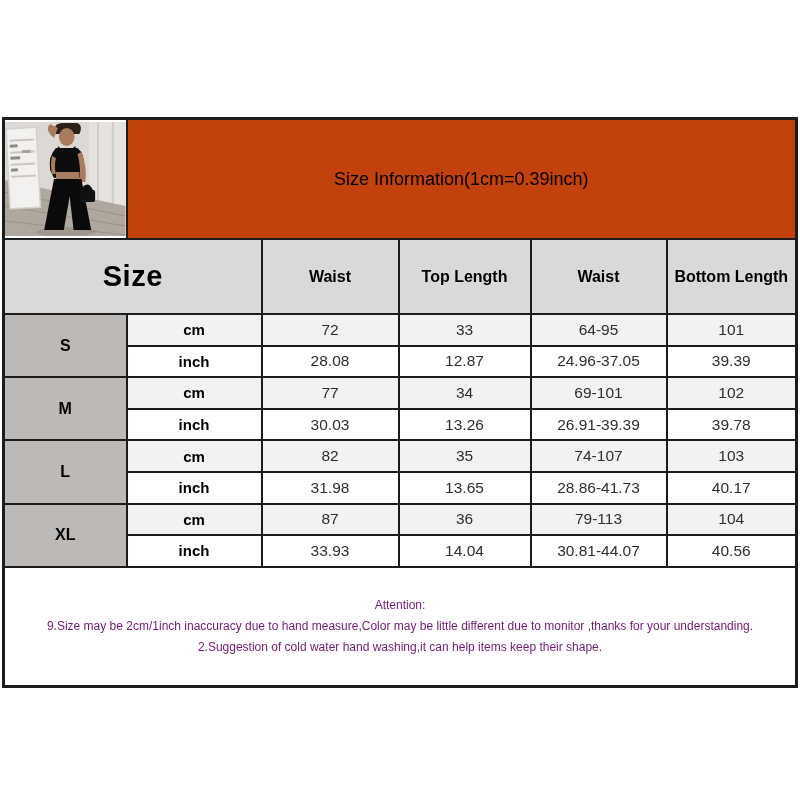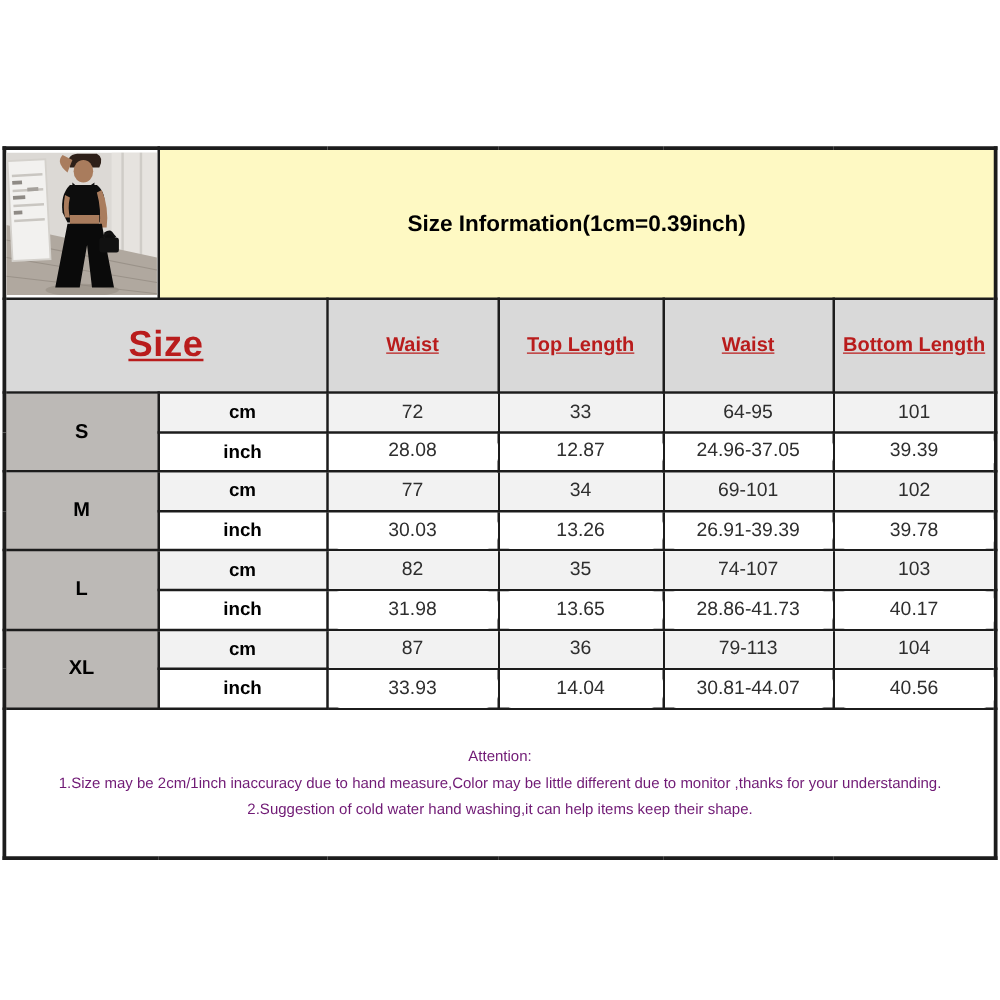--- a/index.html
+++ b/index.html
@@ -11,22 +11,22 @@
     position:absolute;left:2px;top:117px;width:793px;
     border-collapse:collapse;table-layout:fixed;
     border:3px solid #1c1c1c;
   }
   table.size-table td,table.size-table th{
     border:2px solid #1c1c1c;padding:0;overflow:hidden;
     text-align:center;vertical-align:middle;
   }
   .photo-cell{height:118px;background:#fff;padding:2px;}
   .photo-cell svg{display:block;width:100%;height:114px;}
-  .title-cell{background:#fef9c3;font-weight:bold;font-size:18px;color:#000;}
-  .hdr{background:#d9d9d9;height:73px;font-weight:bold;color:#b91c1c;text-decoration:underline;}
+  .title-cell{background:#c2410c;font-weight:normal;font-size:18px;color:#000;}
+  .hdr{background:#d9d9d9;height:73px;font-weight:bold;color:#000000;}
   .hdr-size{font-size:29px;letter-spacing:0.5px;}
   .hdr-col{font-size:16px;}
   .size-cell{background:#bcb9b6;font-weight:bold;font-size:16px;color:#000;}
   tr.r-cm td{background:#f2f2f2;}
   tr.r-in td{background:#ffffff;border-radius:14px;}
   tr.r-cm,tr.r-in{height:31.6px;}
   td.unit{font-weight:bold;font-size:15px;color:#000;}
   td.val{font-size:15.5px;color:#2e2e2e;font-weight:normal;position:relative;}
   td.size-cell{background:#bcb9b6 !important;}
   .marker{
@@ -168,20 +168,20 @@
       <td class="val">33.93</td>
       <td class="val">14.04</td>
       <td class="val"><span class="marker"></span><span>30.81-44.07</span></td>
       <td class="val">40.56</td>
     </tr>
 
     <tr>
       <td class="attention-cell" colspan="6">
         <div class="att">
           <p>Attention:</p>
-          <p>1.Size may be 2cm/1inch inaccuracy due to hand measure,Color may be little different due to monitor ,thanks for your understanding.</p>
+          <p>9.Size may be 2cm/1inch inaccuracy due to hand measure,Color may be little different due to monitor ,thanks for your understanding.</p>
           <p>2.Suggestion of cold water hand washing,it can help items keep their shape.</p>
         </div>
       </td>
     </tr>
   </tbody>
     </table>
 </div>
 
 </body></html>

